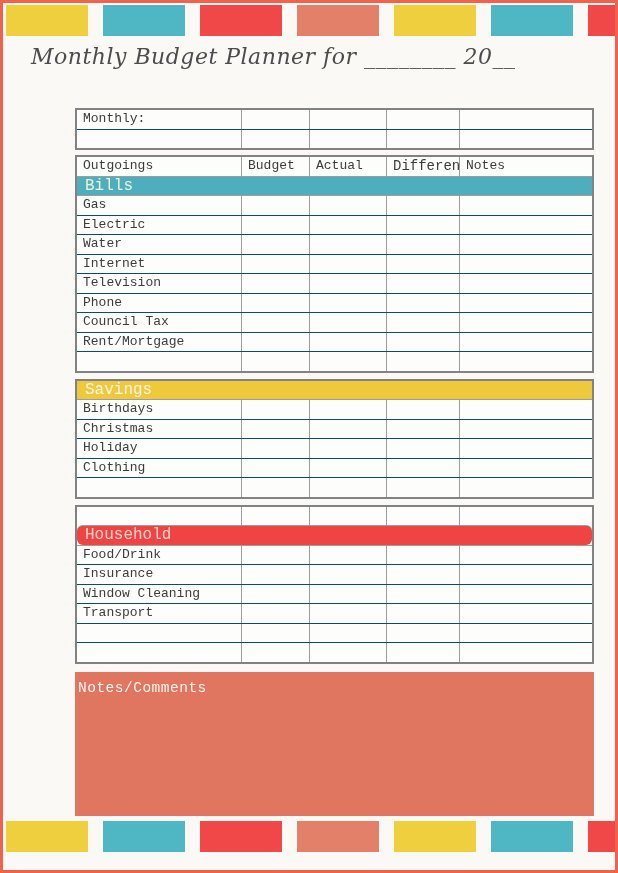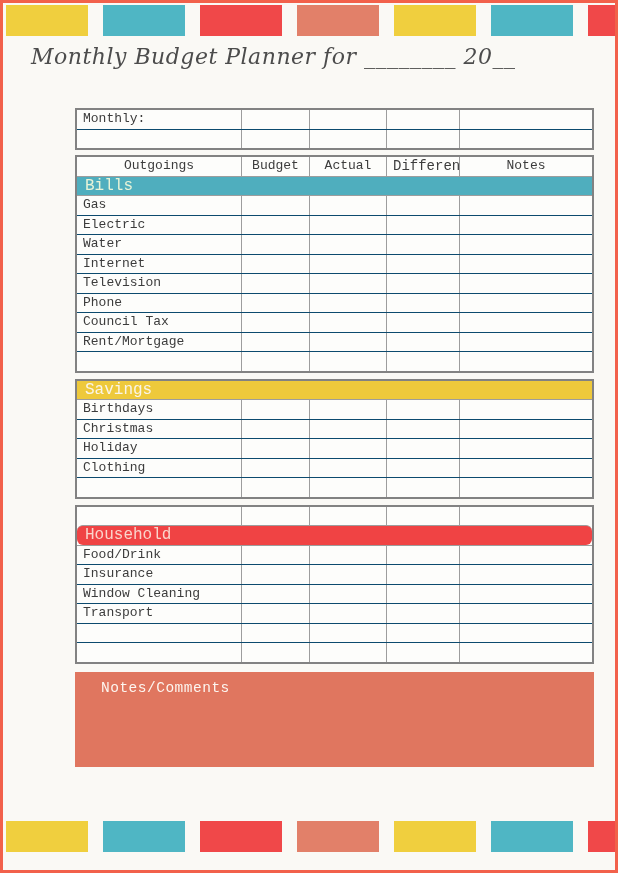--- a/index.html
+++ b/index.html
@@ -61,38 +61,38 @@
     height: 100%;
     box-sizing: border-box;
     padding: 0 6px;
     font-size: 13px;
     line-height: 18.5px;
     color: #3c3c3c;
     white-space: nowrap;
     overflow: hidden;
   }
   .tcell + .tcell { border-left: 1px solid #9d9d9d; }
-  .trow.header .tcell { font-size: 13px; text-align: center; }
+  .trow.header .tcell { font-size: 13px; }
   .trow.header .tcell:nth-child(4) { font-size: 14px; }
   .section-bar {
     height: 18.5px;
     line-height: 18.5px;
     padding: 0 8px;
     font-size: 16px;
     white-space: nowrap;
     overflow: hidden;
   }
   .section-bar + .trow, .trow + .section-bar { border-top: 1px solid #9d9d9d; }
 
   
   .notes-box {
     position: absolute; left: 75px; top: 672px;
-    width: 519px; height: 95px;
+    width: 519px; height: 144px;
     box-sizing: border-box;
-    padding: 8px 26px;
+    padding: 8px 3px;
   }
   .notes-label {
     font-size: 14.5px;
     letter-spacing: 0.5px;
   }
 </style>
 </head>
 <body>
 
 <div class="page-root">

